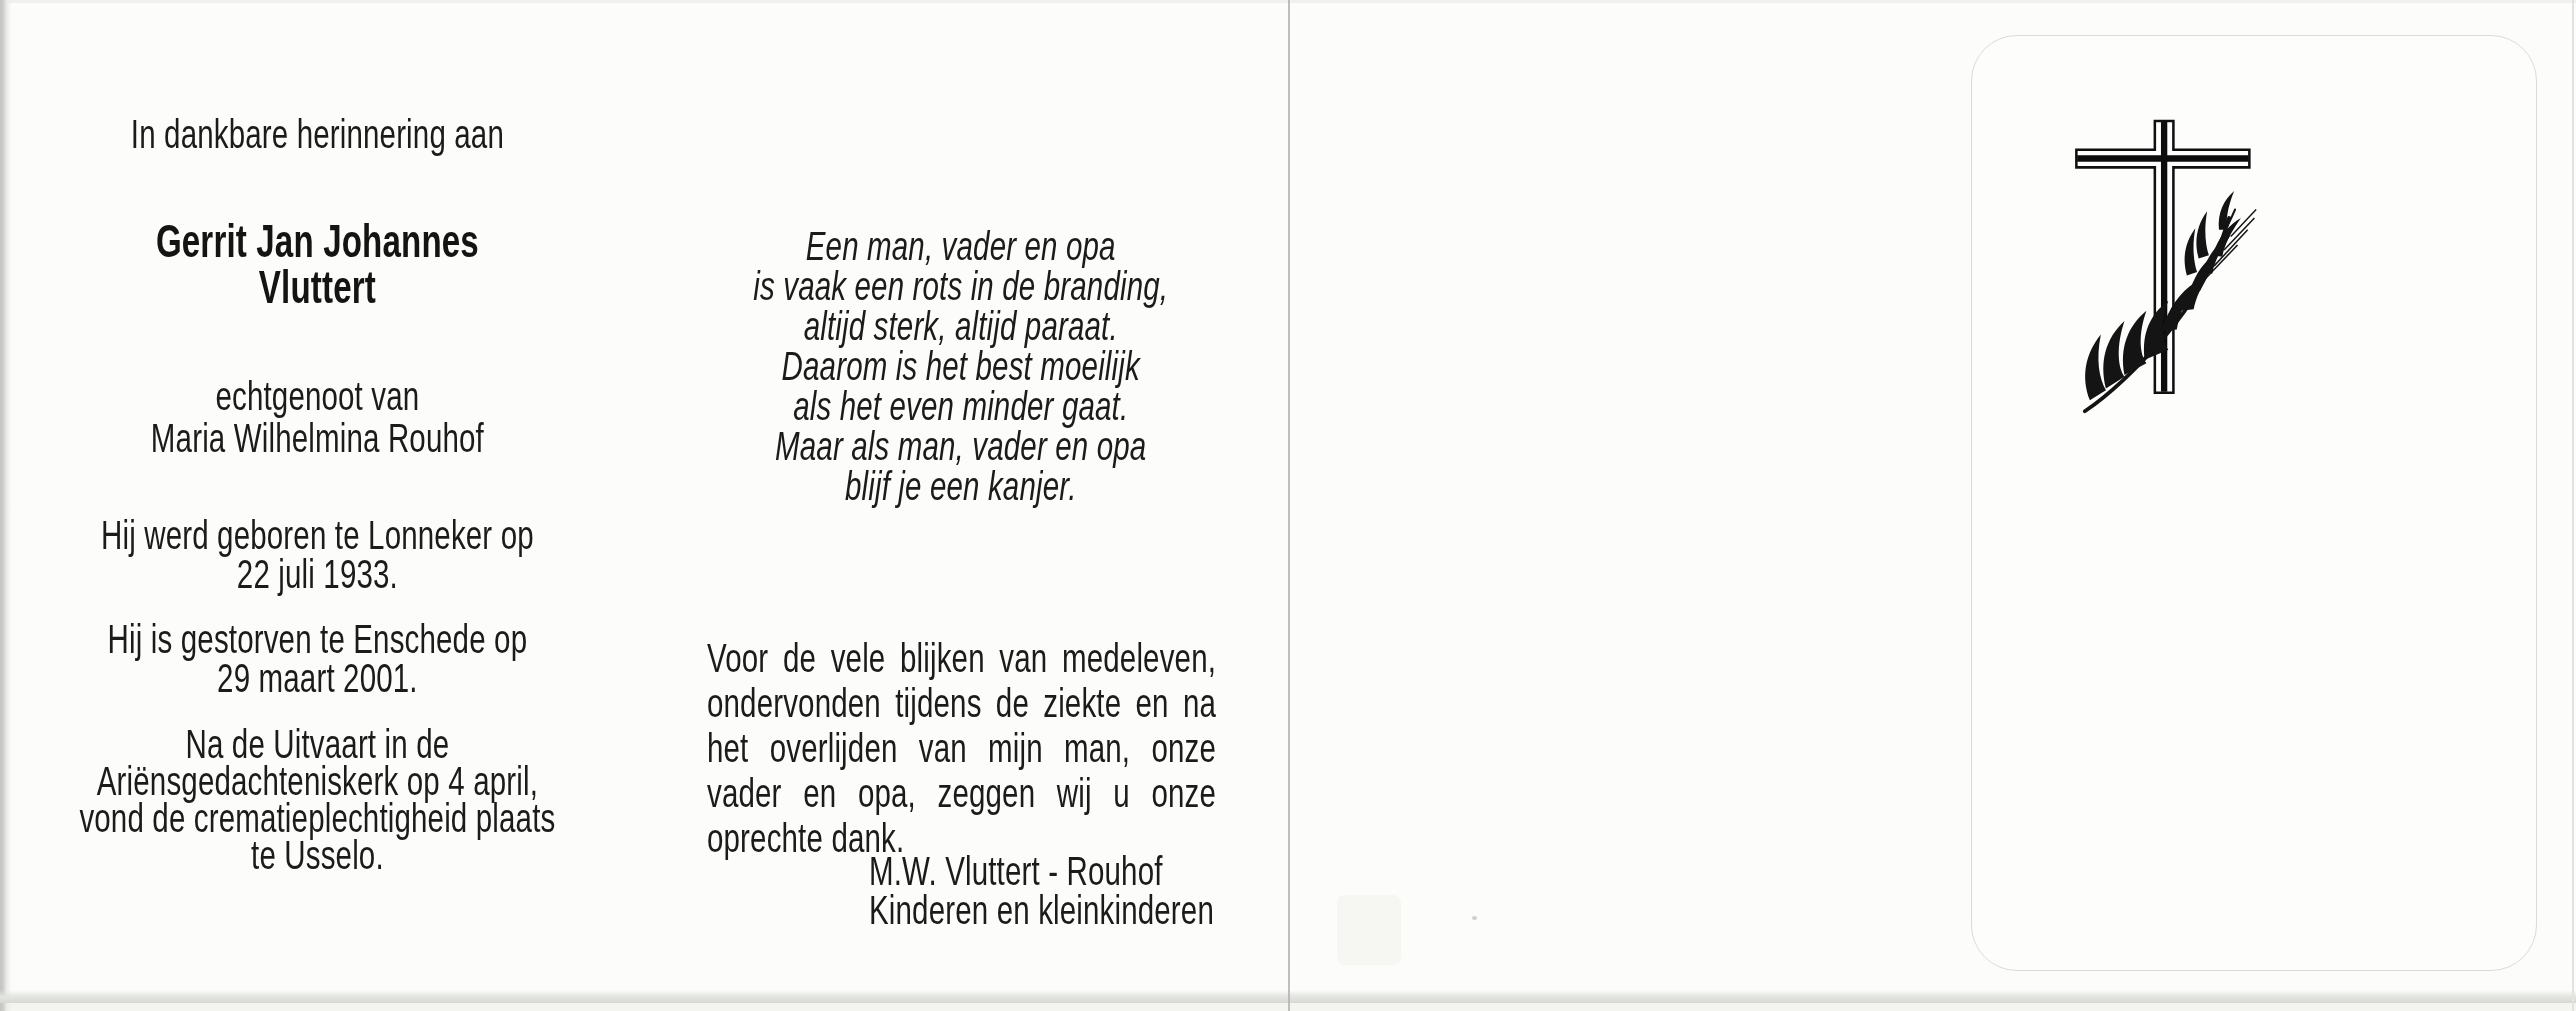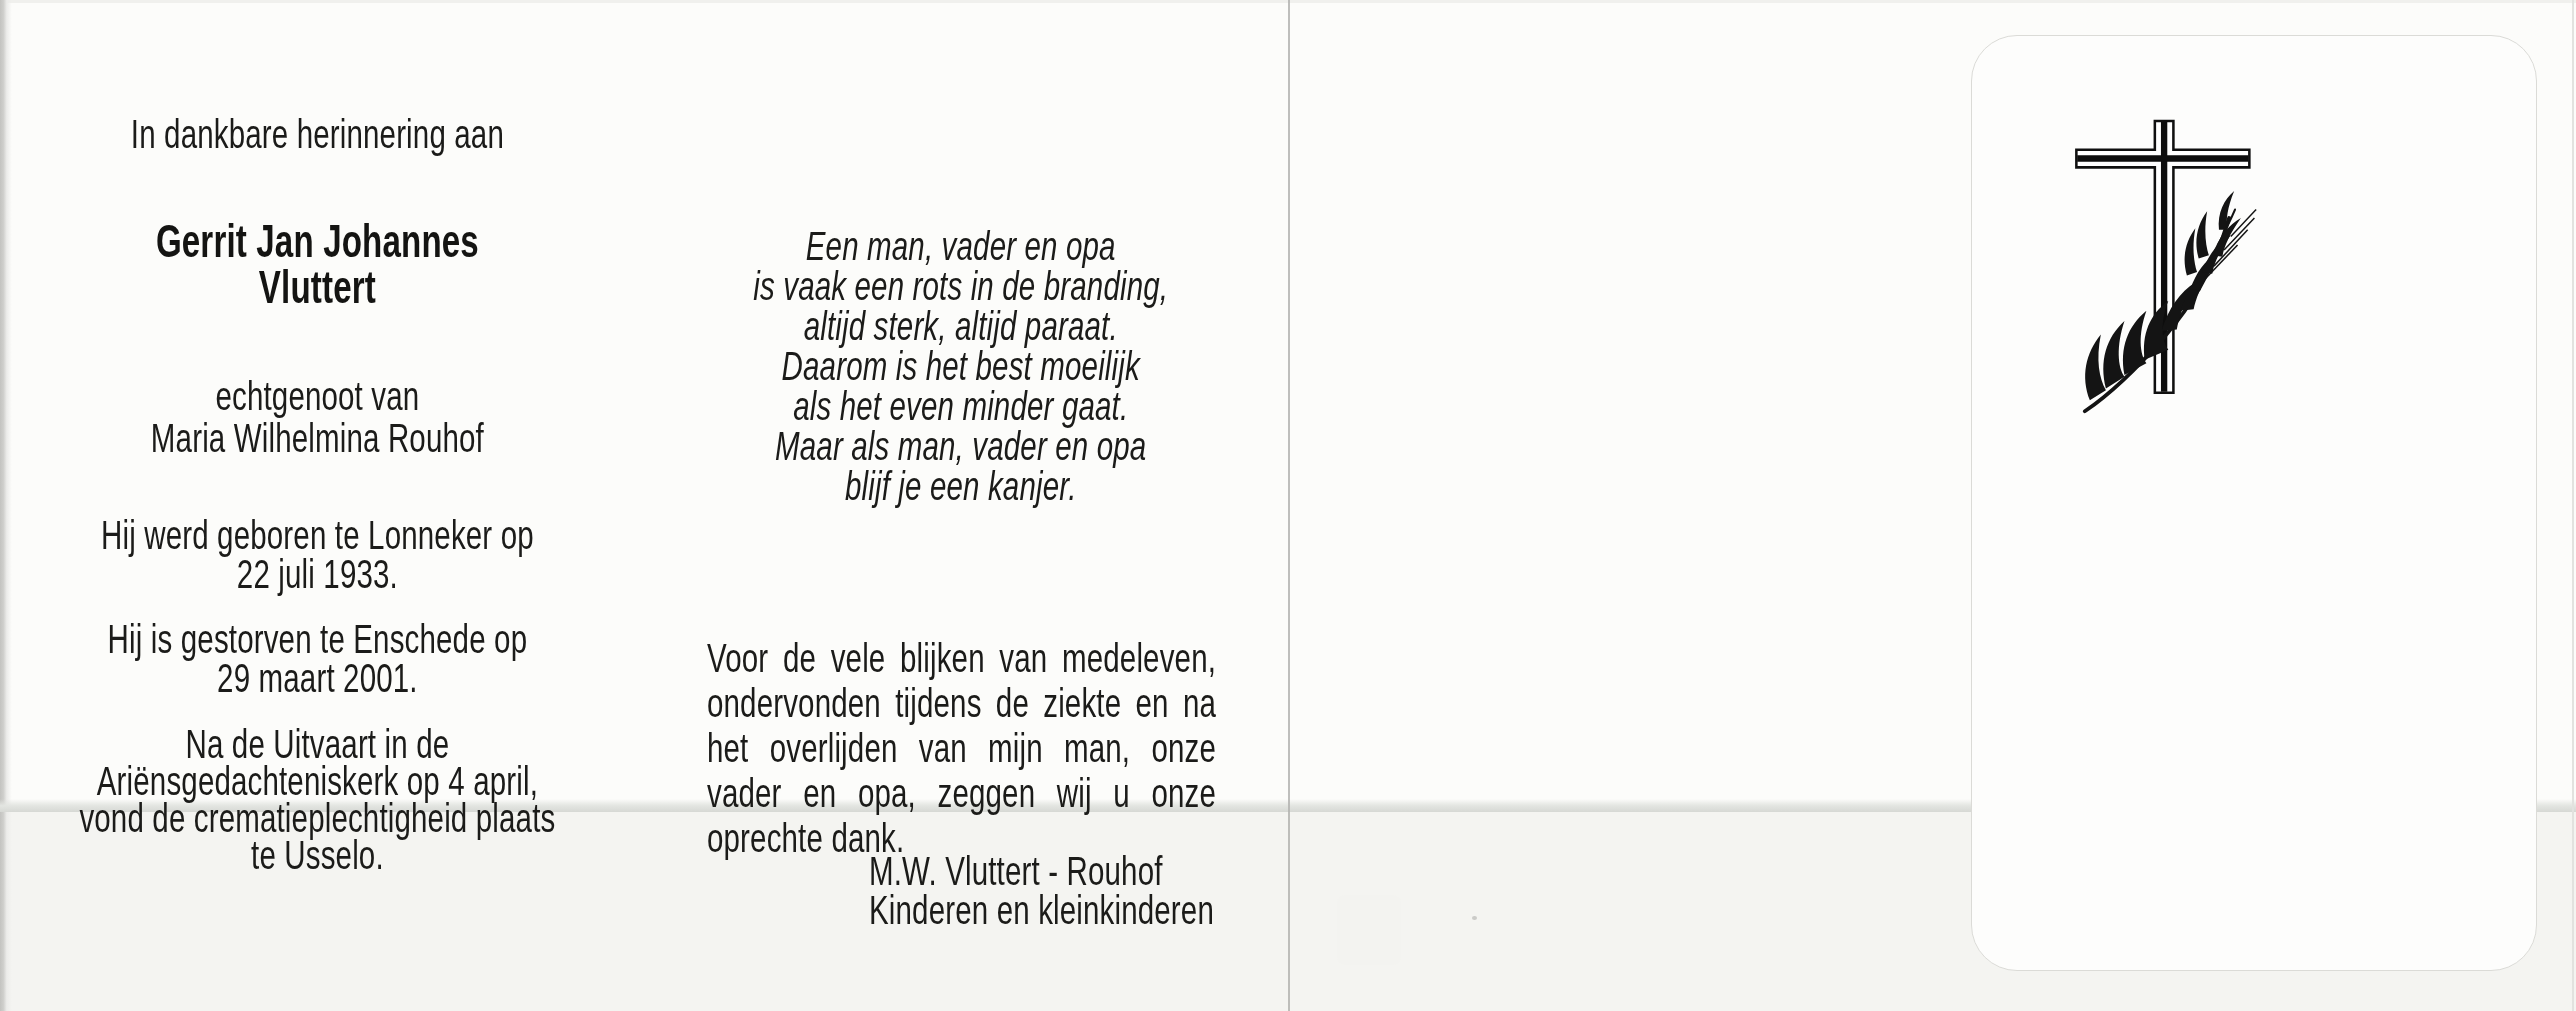--- a/index.html
+++ b/index.html
@@ -2,21 +2,21 @@
 <html style="font-size:13.5px"><head>
 <meta charset="utf-8">
 <style>
   html,body{margin:0;padding:0;}
   body{
     width:2576px;height:1012px;overflow:hidden;
     background:#f4f4f1;
     font-family:"Liberation Sans", sans-serif;
   }
   .scan{
-    position:relative;width:2576px;height:812px;
+    position:relative;width:2576px;height:1003px;
     background:#fcfcfa;color:#1c1c1a;
   }
   
   .edge-left{position:absolute;left:0;top:0;width:11.8px;height:1012px;
     background:linear-gradient(to right,#c3c3c0 0px,#cfcfcc 3.4px,#ececea 6.7px,rgba(255,255,255,0) 11.8px);}
   .edge-top{position:absolute;left:0;top:0;width:2576px;height:2.5px;background:#f0f0ed;}
   .edge-bottom{position:absolute;left:0;bottom:0;width:2576px;height:13.5px;
     background:linear-gradient(to bottom,rgba(244,244,241,0) 0,#e3e5e1 6.7px,#d5d7d3 13.5px);}
   .edge-right{position:absolute;right:1.7px;top:0;width:2.5px;height:1012px;background:#e2e2df;}
   .seam{position:absolute;left:1288px;top:0;width:1.7px;height:1012px;background:#b3b3b0;opacity:.85;}

